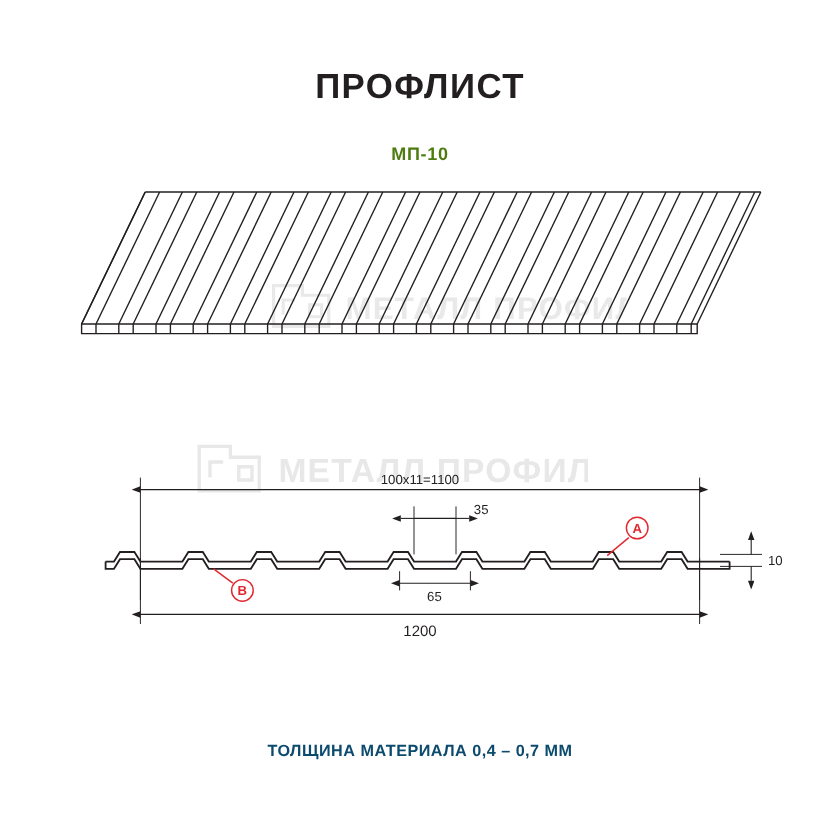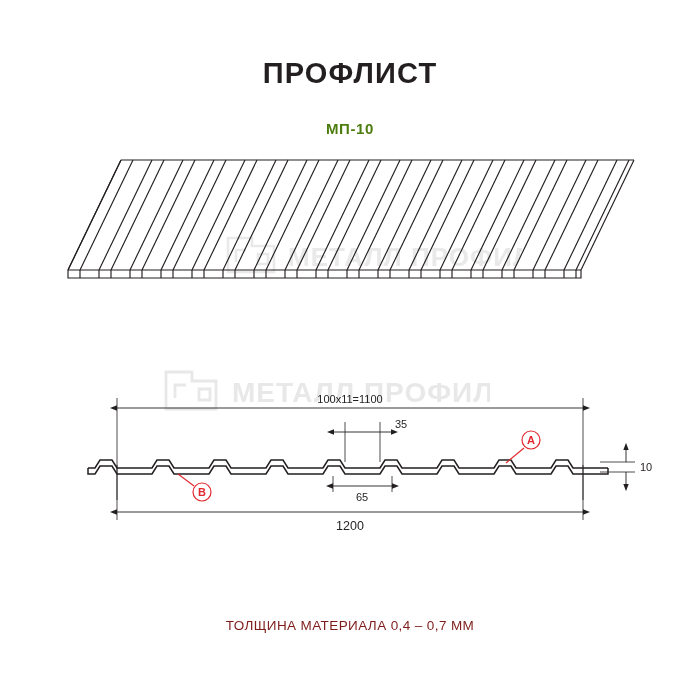--- a/index.html
+++ b/index.html
@@ -44,23 +44,23 @@
     color: #4d7c0f;
     margin-top: 16px;
   }
   .footnote {
     position: absolute;
     top: 618px;
     left: 0;
     width: 700px;
     text-align: center;
     font-size: 13.5px;
-    font-weight: normal;
+    font-weight: bold;
     letter-spacing: 0.4px;
-    color: #7f1d1d;
+    color: #0c4a6e;
   }
   .iso-wrap {
     position: absolute;
     left: 0;
     top: 130px;
     width: 700px;
     height: 180px;
   }
   .section-wrap {
     position: absolute;

